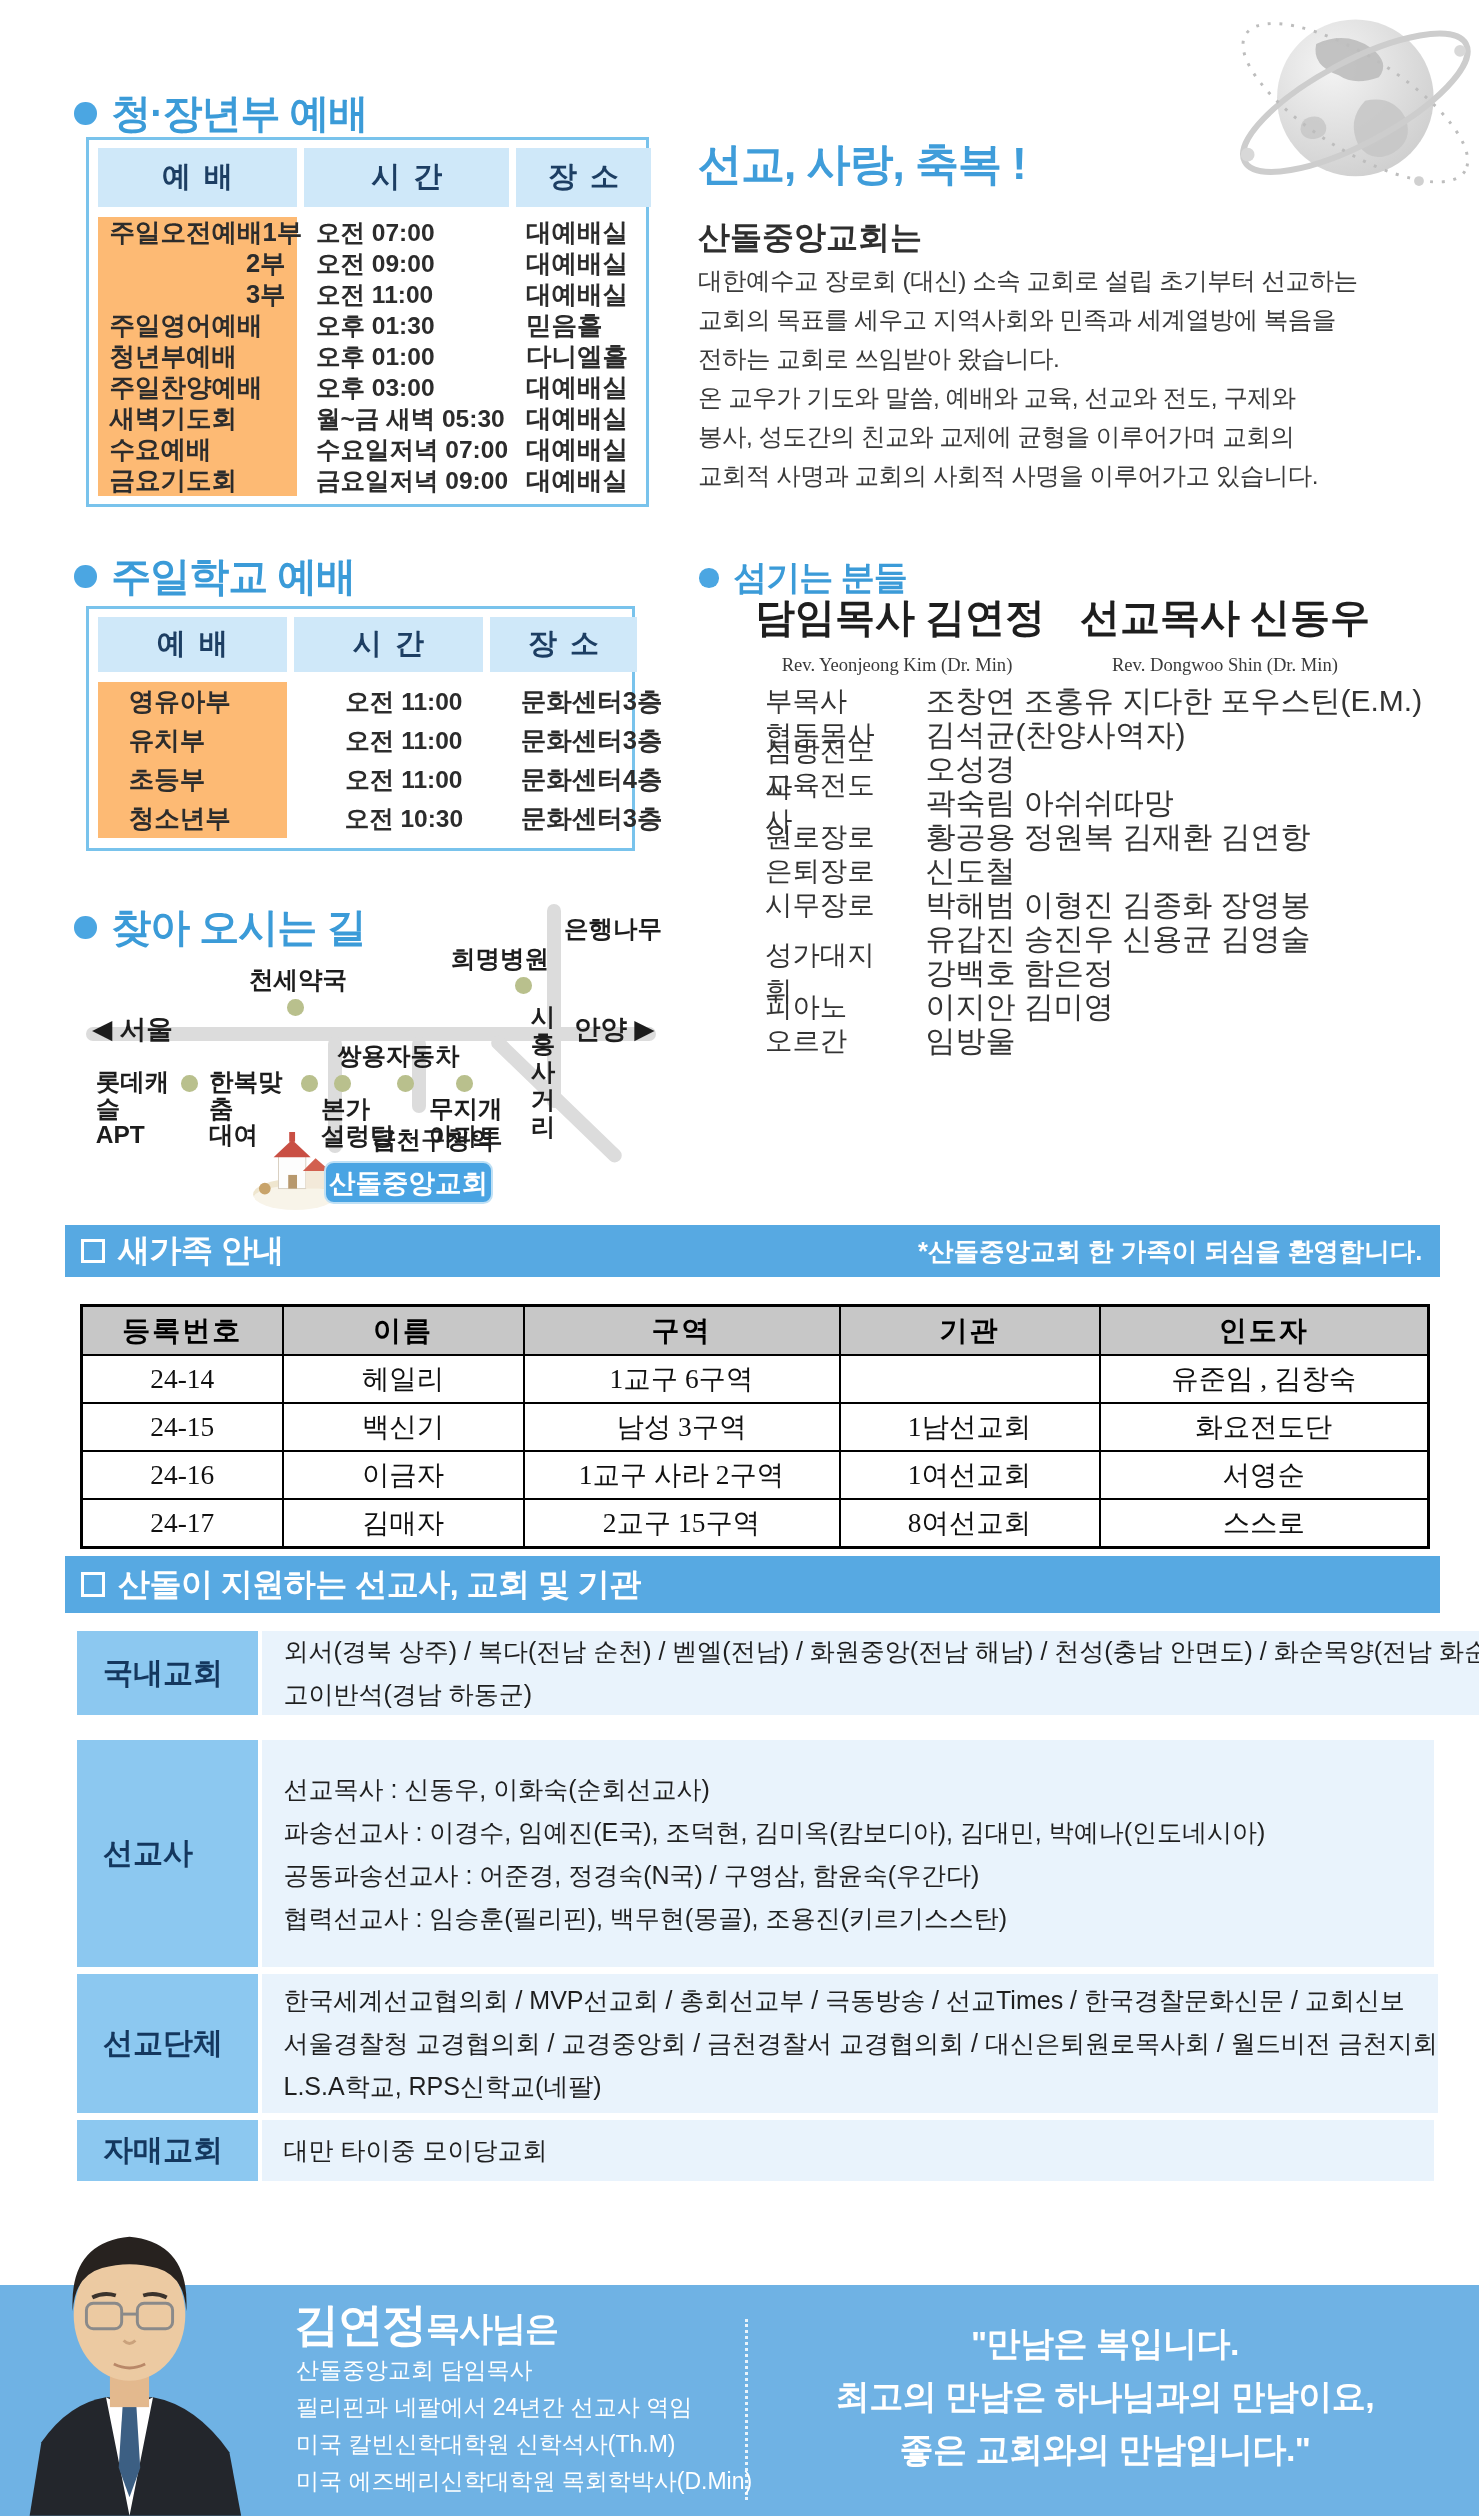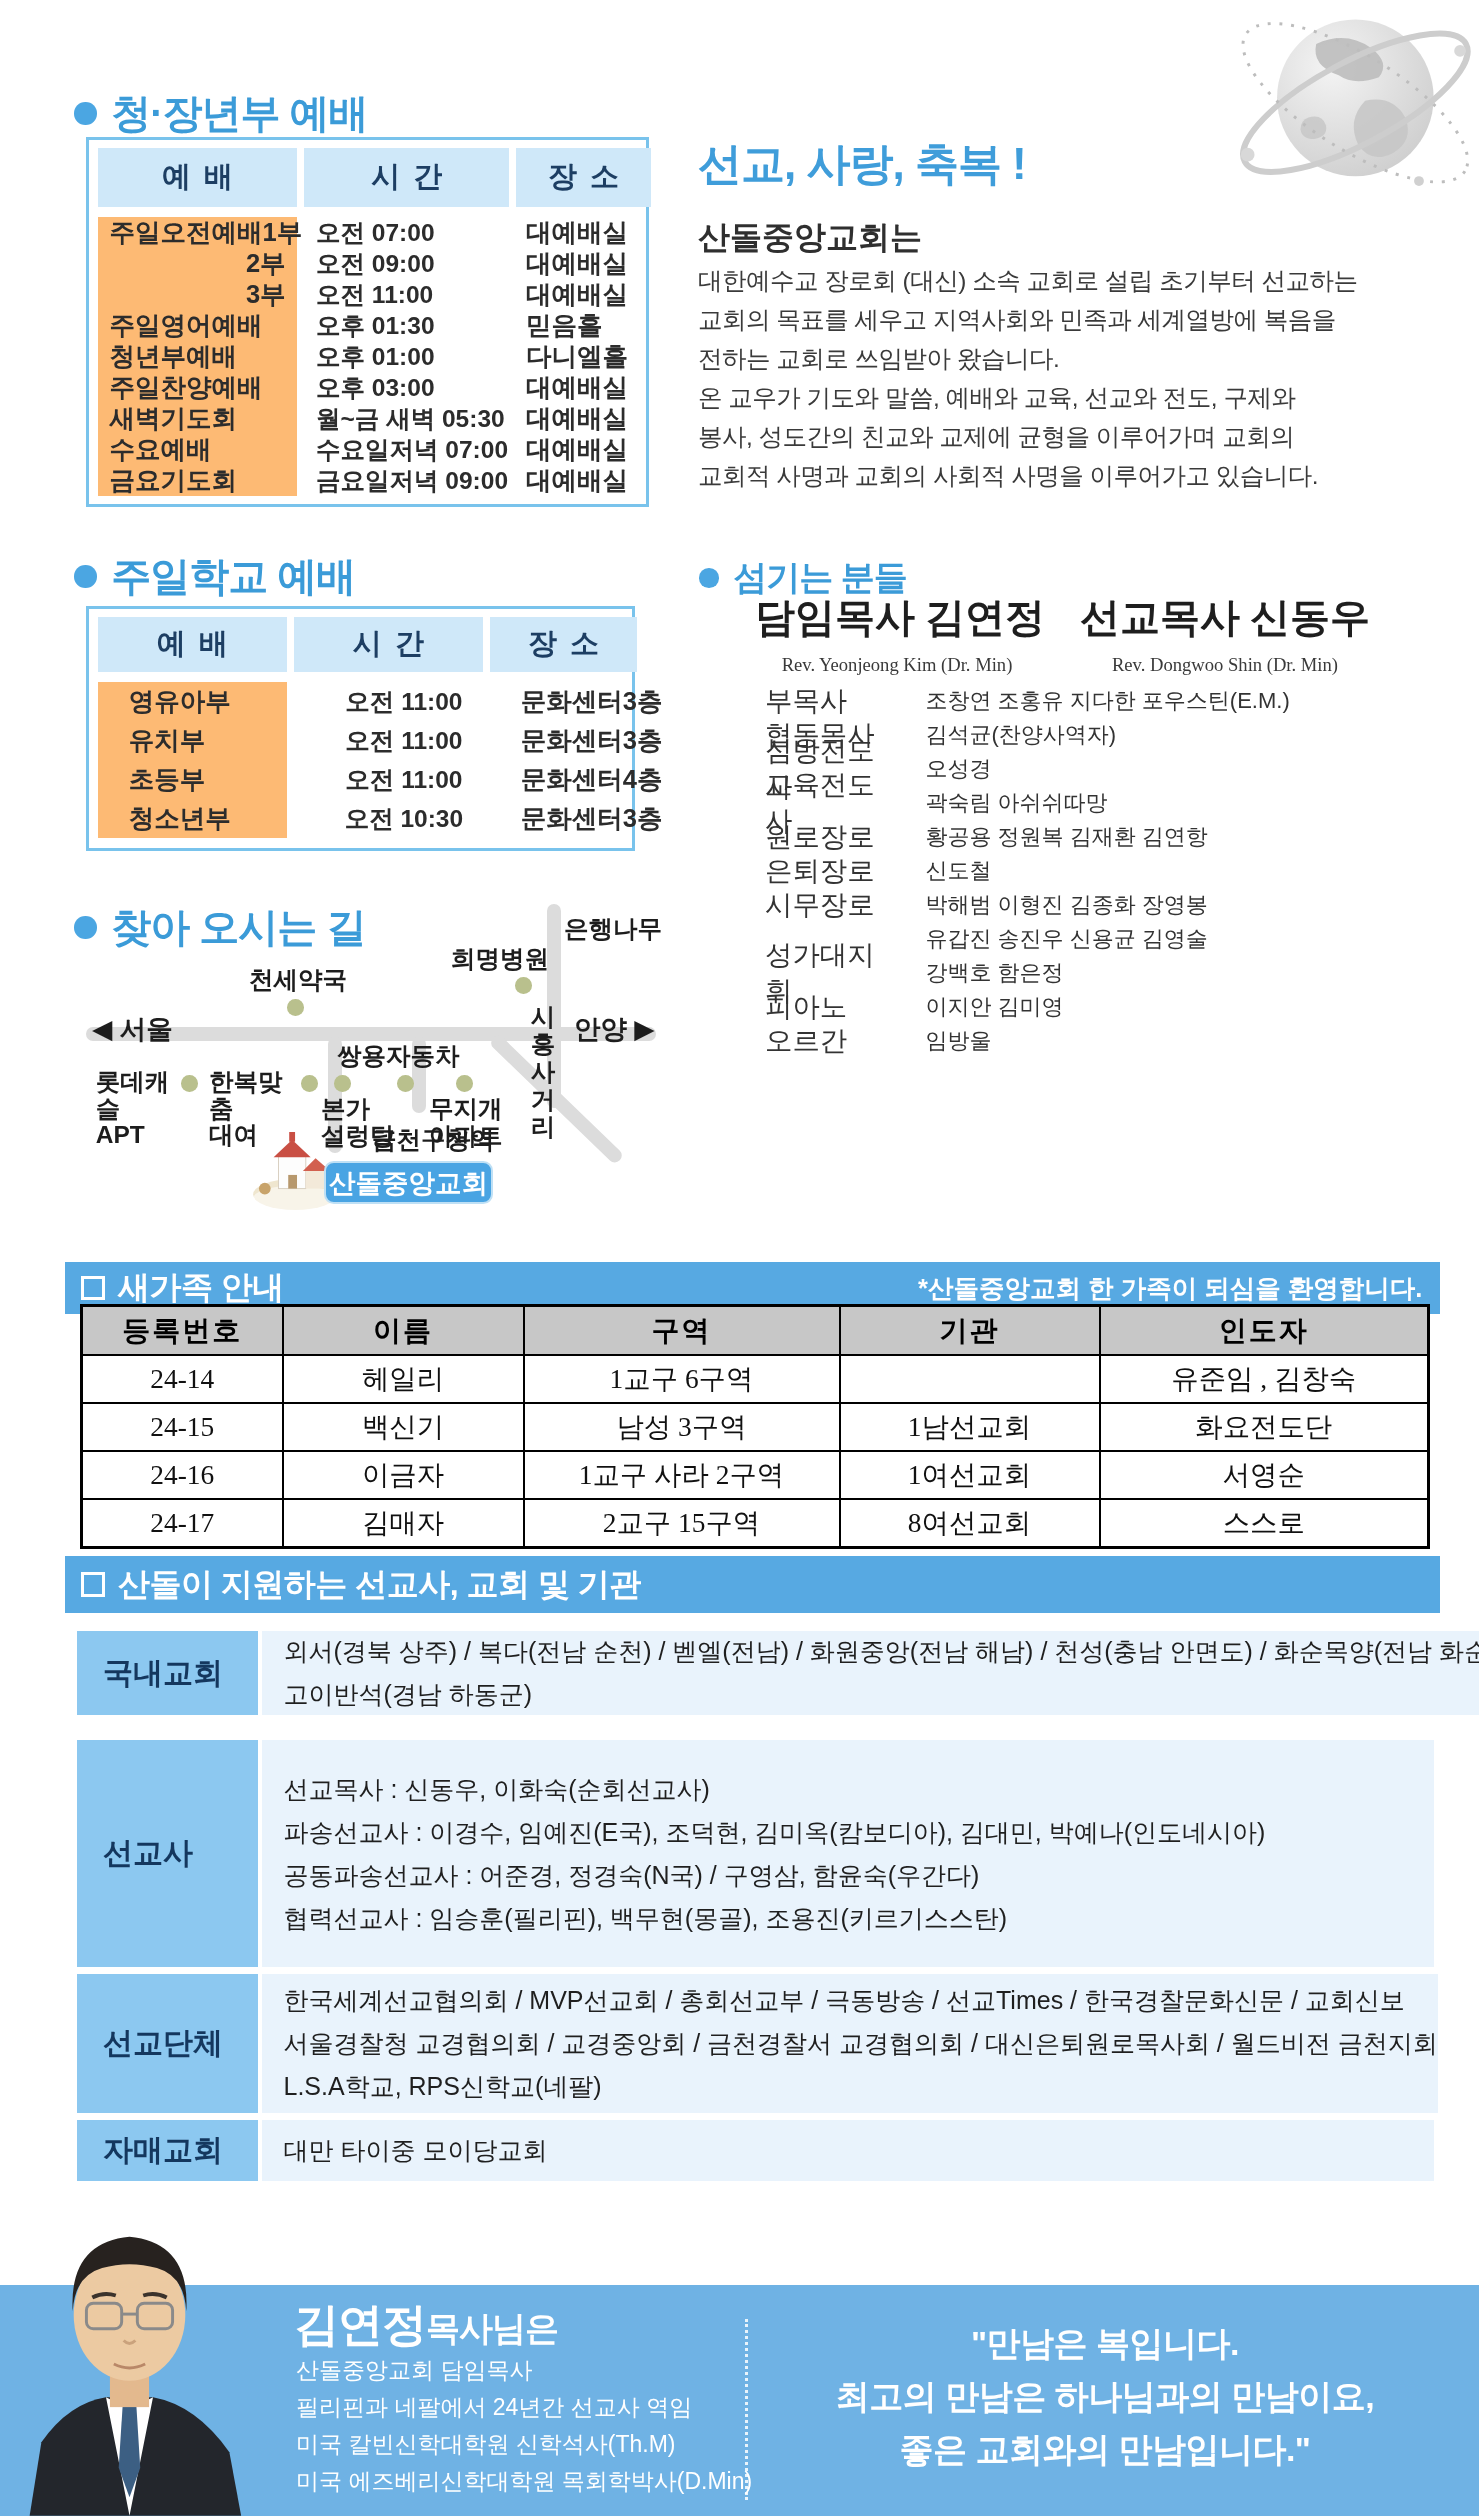--- a/index.html
+++ b/index.html
@@ -34,21 +34,21 @@
   .intro-headline{font-size:44px;font-weight:bold;color:#3f9dda;letter-spacing:-1px;}
   .intro-church{font-size:32px;font-weight:bold;color:#2f2f2f;}
   .intro-lines div{font-size:24.5px;line-height:39px;color:#3a3a3a;font-weight:500;letter-spacing:-0.5px;white-space:nowrap;}
 
   
   .pastor{position:absolute;text-align:center;font-family:"Liberation Serif","DejaVu Serif",serif;color:#1e1e1e;}
   .pastor .nm{font-size:40px;font-weight:bold;letter-spacing:0px;white-space:nowrap;}
   .pastor .en{font-size:18.6px;margin-top:8.8px;color:#3a3a3a;}
   .staff .srow{display:flex;height:34px;align-items:center;}
   .staff .role{display:block;width:134px;font-size:27.4px;font-weight:500;color:#333;flex:none;}
-  .staff .names{margin-left:26.5px;font-size:22px;font-weight:500;color:#333;white-space:nowrap;}
+  .staff .names{margin-left:26.5px;font-size:30px;font-weight:500;color:#333;white-space:nowrap;}
 
   
   .road{position:absolute;background:#dcdcdc;border-radius:6.9px;}
   .mapdot{position:absolute;width:16.7px;height:16.7px;border-radius:50%;background:#b9c08d;}
   .maplabel{position:absolute;font-weight:bold;color:#1d1d1d;font-size:24.5px;line-height:26.5px;
             white-space:pre-line;text-align:left;z-index:3;}
   .maplabel.vert{writing-mode:vertical-rl;letter-spacing:2.9px;}
   .badge{position:absolute;background:#49a4e3;border:2.9px solid #bfe0f5;border-radius:9.8px;
          color:#fff;font-size:26.5px;font-weight:bold;display:flex;align-items:center;justify-content:center;z-index:4;}
 
@@ -305,21 +305,21 @@
       <rect x="56" y="38" width="21" height="20" fill="#f3e9d9"></rect>
       <path d="M53 40 L66 27 L81 40 Z" fill="#d2604f"></path>
       <circle cx="84" cy="42" r="9" fill="#8fbf72"></circle>
       <rect x="82" y="49" width="4" height="10" fill="#9b7b52"></rect>
       <rect x="38" y="44" width="9" height="14" fill="#b7986d"></rect>
       <circle cx="14" cy="58" r="6" fill="#c8a36a"></circle>
     </svg>
     <div class="badge" style="left:238px;top:257px;width:165px;height:39px;">산돌중앙교회</div>
   </div>
 
-  <div class="banner" style="left:65px;top:1262px;width:1375px;height:52px;">
+  <div class="banner" style="left:65px;top:1225px;width:1375px;height:52px;">
     <span class="sq"></span>
     <span class="bt">새가족 안내</span>
     <span class="note">*산돌중앙교회 한 가족이 되심을 환영합니다.</span>
   </div>
 
   <table class="nf">
     <colgroup>
       <col style="width:201px">
         <col style="width:241px">
         <col style="width:316px">

